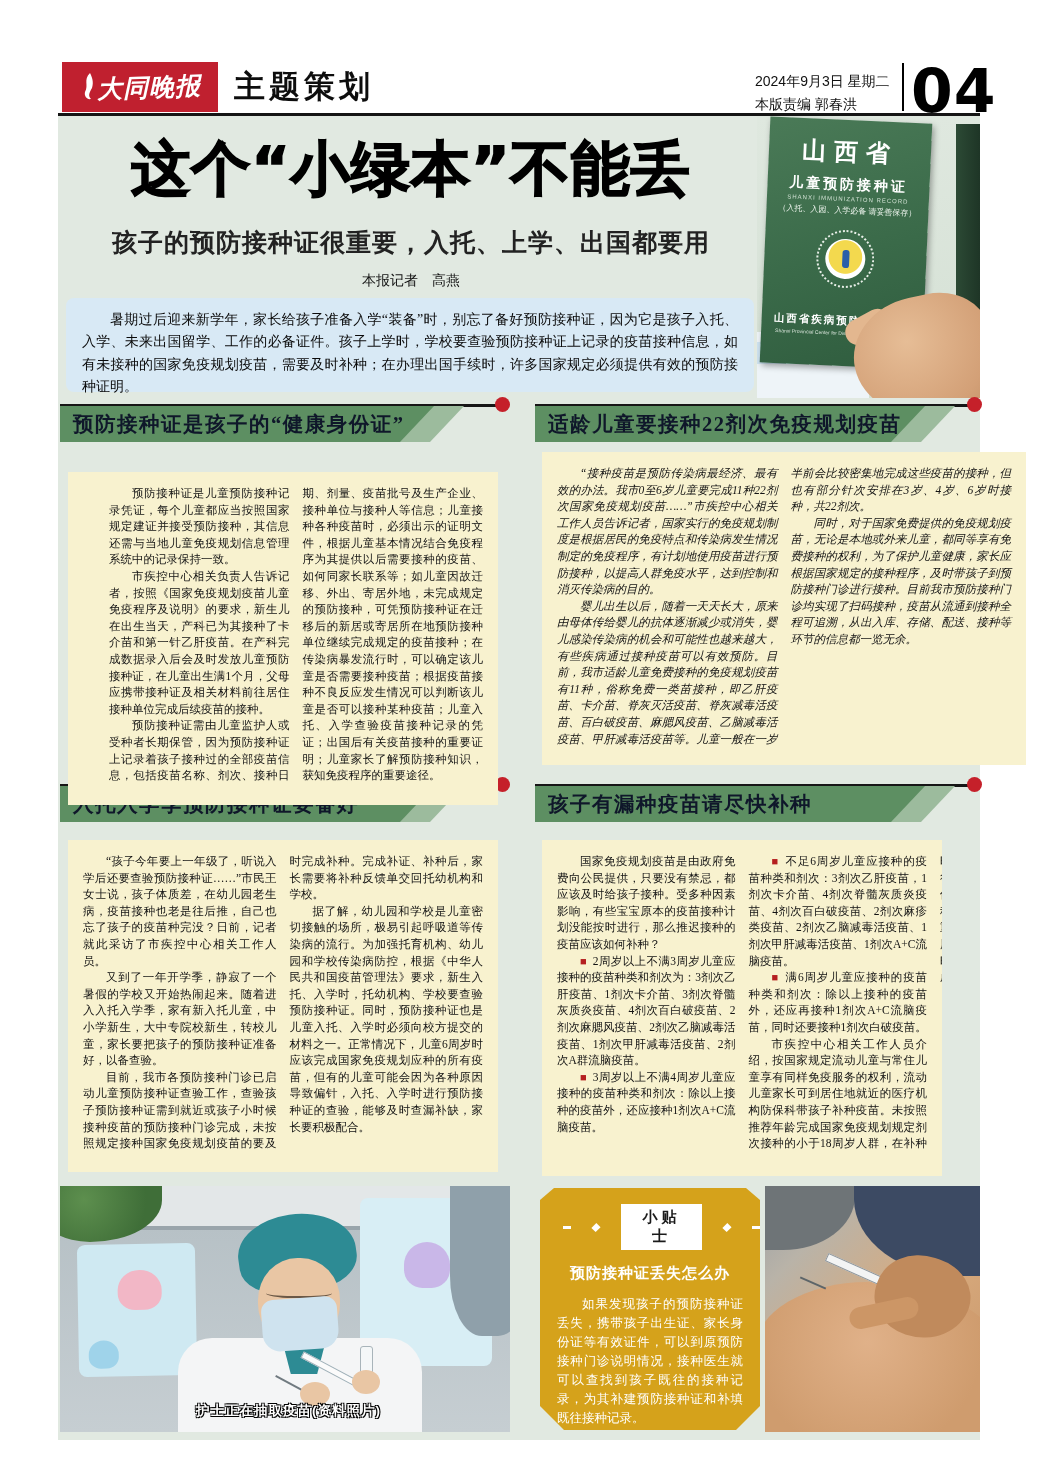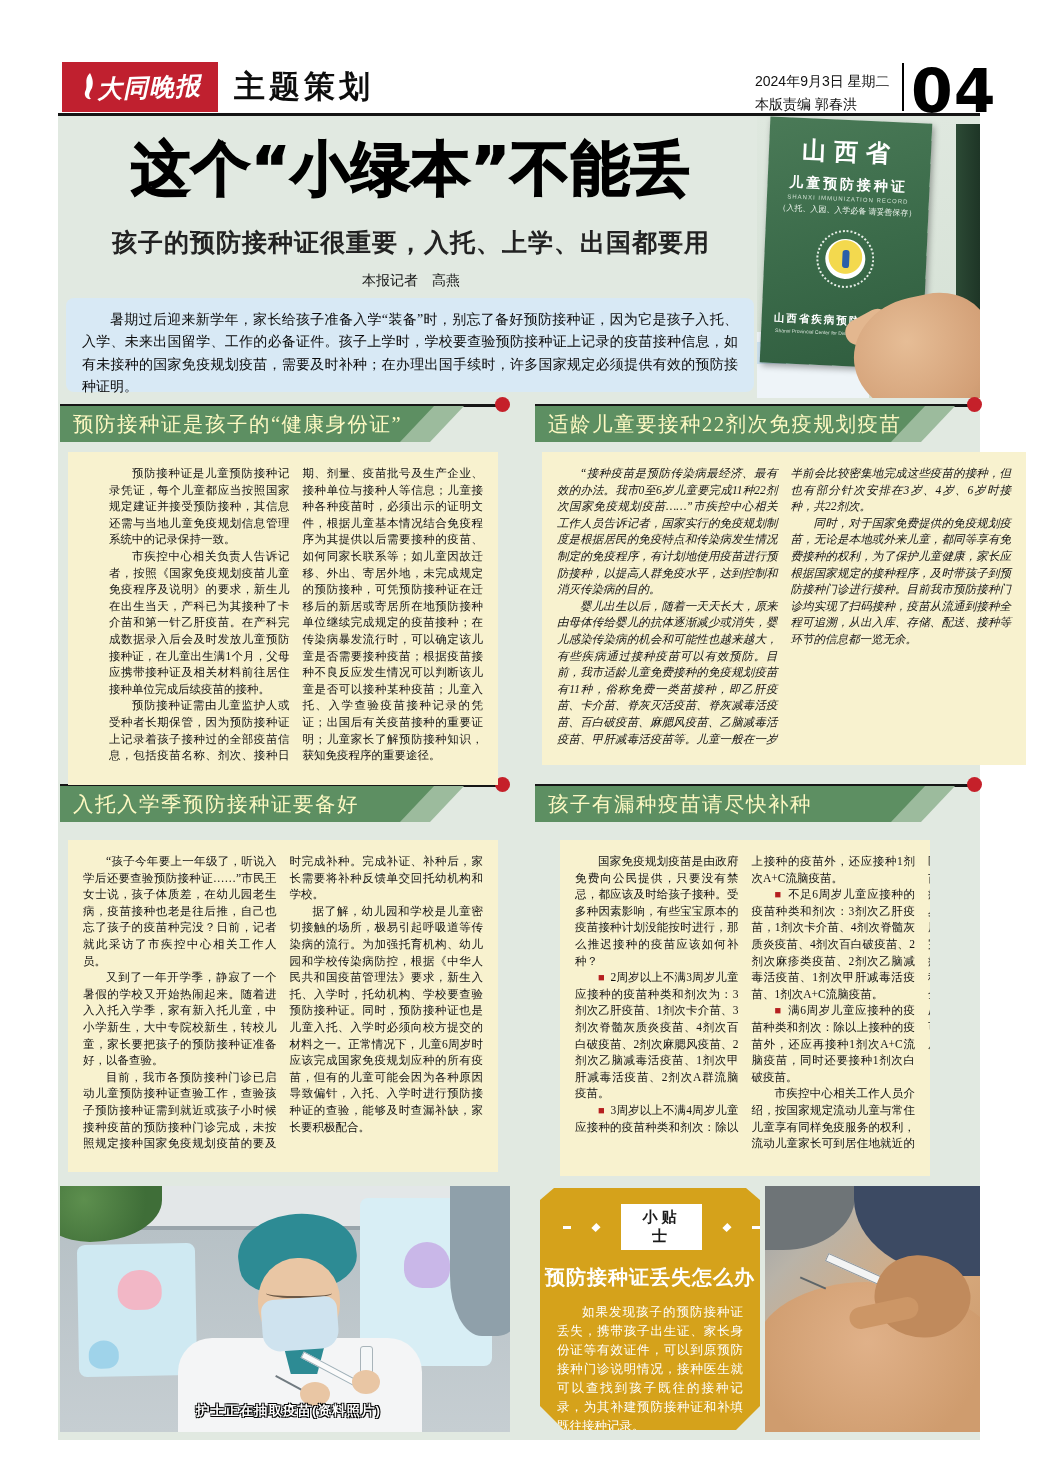--- a/index.html
+++ b/index.html
@@ -45,35 +45,35 @@
   .bk-issuer{margin-top:26px;font-size:10.5px;font-weight:700;letter-spacing:2px;}
   .bk-issuer-en{margin-top:2px;font-size:5px;color:#d8e4da;}
   .hand{position:absolute;right:-14px;bottom:-18px;width:140px;height:120px;background:radial-gradient(circle at 40% 35%,#e6bd96,#d3a077 70%,#c08f66);border-radius:55% 45% 20% 60%;transform:rotate(-12deg);}
   .hand-thumb{position:absolute;right:88px;bottom:58px;width:48px;height:26px;background:#e3b78f;border-radius:14px;transform:rotate(-28deg);}
 
   
   .sec-head{position:absolute;height:40px;}
   .sec-head .rule{position:absolute;left:0;right:8px;top:0;height:2.5px;background:#161616;}
   .sec-head .dot{position:absolute;right:-2px;top:-7px;width:15px;height:15px;border-radius:50%;background:var(--dot_red);}
   .banner{position:relative;margin-top:2px;height:36px;background:var(--banner_light);clip-path:polygon(0 0,100% 0,calc(100% - 34px) 100%,0 100%);}
-  .banner-inner{height:36px;width:calc(100% - 30px);background:var(--banner_green);clip-path:polygon(0 0,100% 0,calc(100% - 34px) 100%,0 100%);color:#fef9c3;font-family:"Liberation Serif",serif;font-weight:400;font-size:20.5px;line-height:36px;padding-left:13px;letter-spacing:1.5px;}
+  .banner-inner{height:36px;width:calc(100% - 30px);background:var(--banner_green);clip-path:polygon(0 0,100% 0,calc(100% - 34px) 100%,0 100%);color:#0f172a;font-family:"Liberation Serif",serif;font-weight:700;font-size:20.5px;line-height:36px;padding-left:13px;letter-spacing:1.5px;}
   .sh1{left:60px;top:404px;width:448px;} .sh1 .banner{width:404px;}
   .sh2{left:535px;top:404px;width:445px;} .sh2 .banner{width:420px;}
   .sh3{left:60px;top:784px;width:448px;} .sh3 .banner{width:404px;}
   .sh4{left:535px;top:784px;width:445px;} .sh4 .banner{width:420px;}
 
   
   .body-box{position:absolute;background:var(--body_box);padding:13px 15px;overflow:hidden;font-family:"Liberation Serif",serif;}
   .body-box .cols{column-count:2;column-gap:13px;column-fill:auto;height:100%;font-size:11.5px;line-height:16.6px;text-align:justify;color:#131313;}
   .body-box p{text-indent:2em;}
   .bullet{color:var(--bullet_red);font-size:11px;}
-  .bb1{left:68px;top:452px;width:430px;height:333px;padding-left:41px;}
+  .bb1{left:68px;top:472px;width:430px;height:333px;padding-left:41px;}
   .bb2{left:542px;top:452px;width:484px;height:313px;font-style:italic;}
   .bb3{left:68px;top:840px;width:430px;height:332px;}
-  .bb4{left:560px;top:840px;width:370px;height:336px;}
+  .bb4{left:542px;top:840px;width:400px;height:336px;}
 
   
   .photo-left{position:absolute;left:60px;top:1186px;width:450px;height:246px;background:linear-gradient(180deg,#e3e7e8 0 42px,#b7c1c6 42px,#c6ced2);overflow:hidden;}
   .pl-plant{position:absolute;left:-18px;top:-14px;width:120px;height:70px;background:radial-gradient(circle at 35% 40%,#5d8f4e,#3f6e38 70%);border-radius:0 0 60% 40%;}
   .pl-rail{position:absolute;left:0;top:40px;width:100%;height:4px;background:#9aa5ab;}
   .poster1{position:absolute;left:18px;top:58px;width:118px;height:132px;background:#cfe9f2;border-radius:8px;transform:rotate(-1deg);}
   .poster2{position:absolute;left:300px;top:12px;width:132px;height:168px;background:#d8eef5;border-radius:8px;}
   .jelly{position:absolute;border-radius:50% 50% 40% 40%;}
   .j1{left:40px;top:26px;width:44px;height:40px;background:#f2b7c6;}
   .j2{left:44px;top:44px;width:46px;height:46px;background:#c9b7e8;}
@@ -91,21 +91,21 @@
   .needle{position:absolute;left:214px;top:196px;width:30px;height:1.5px;background:#707a80;transform:rotate(28deg);}
   .vial{position:absolute;left:300px;top:160px;width:13px;height:28px;background:#f4f7f8;border:1px solid #a8b4ba;border-radius:3px;}
   .photo-caption{position:absolute;left:136px;bottom:12px;font-size:13.5px;font-weight:700;color:#fff;letter-spacing:1px;text-shadow:-1px -1px 0 #000,1px -1px 0 #000,-1px 1px 0 #000,1px 1px 0 #000;}
 
   
   .tip-box{position:absolute;left:540px;top:1188px;width:220px;height:242px;background:var(--tip_gold);clip-path:polygon(14px 0,206px 0,220px 12px,220px 218px,196px 242px,24px 242px,0 218px,0 12px);color:#fff;text-align:center;}
   .tip-badge-row{margin-top:16px;display:flex;align-items:center;justify-content:center;gap:22px;margin-left:23px;}
   .orn-dash{width:10px;height:3px;background:#fff;}
   .orn-diamond{width:7px;height:7px;background:#fff;transform:rotate(45deg);}
   .tip-badge{background:#fff;color:#1a1a1a;font-weight:700;font-size:15px;padding:4px 16px;letter-spacing:4px;font-family:"Liberation Serif",serif;}
-  .tip-title{margin-top:14px;font-size:20px;font-weight:700;letter-spacing:1px;font-family:"Liberation Serif",serif;}
+  .tip-title{margin-top:14px;font-size:15px;font-weight:700;letter-spacing:1px;font-family:"Liberation Serif",serif;}
   .tip-body{margin-top:12px;padding:0 17px;font-size:12.5px;line-height:19px;text-align:justify;font-family:"Liberation Serif",serif;}
   .tip-body p{text-indent:2em;}
 
   
   .photo-right{position:absolute;left:765px;top:1186px;width:215px;height:246px;background:linear-gradient(135deg,#9aa0a6 0%,#b9b3a8 22%,#d8ab7e 55%,#c79468 100%);overflow:hidden;}
   .pr-sleeve{position:absolute;right:-24px;top:-20px;width:150px;height:110px;background:#3c4a63;border-radius:0 0 0 70%;}
   .pr-sleeve2{position:absolute;left:-30px;top:-26px;width:120px;height:90px;background:#6e7477;border-radius:0 0 60% 0;}
   .pr-arm{position:absolute;left:-10px;top:96px;width:250px;height:150px;background:radial-gradient(circle at 45% 40%,#e0b189,#cf9c6e 70%);border-radius:45% 55% 0 0;}
   .pr-hand{position:absolute;left:110px;top:70px;width:95px;height:82px;background:#c08a5c;border-radius:50% 45% 55% 45%;transform:rotate(18deg);}
   .pr-finger{position:absolute;left:84px;top:116px;width:70px;height:22px;background:#cc9666;border-radius:12px;transform:rotate(-12deg);}

